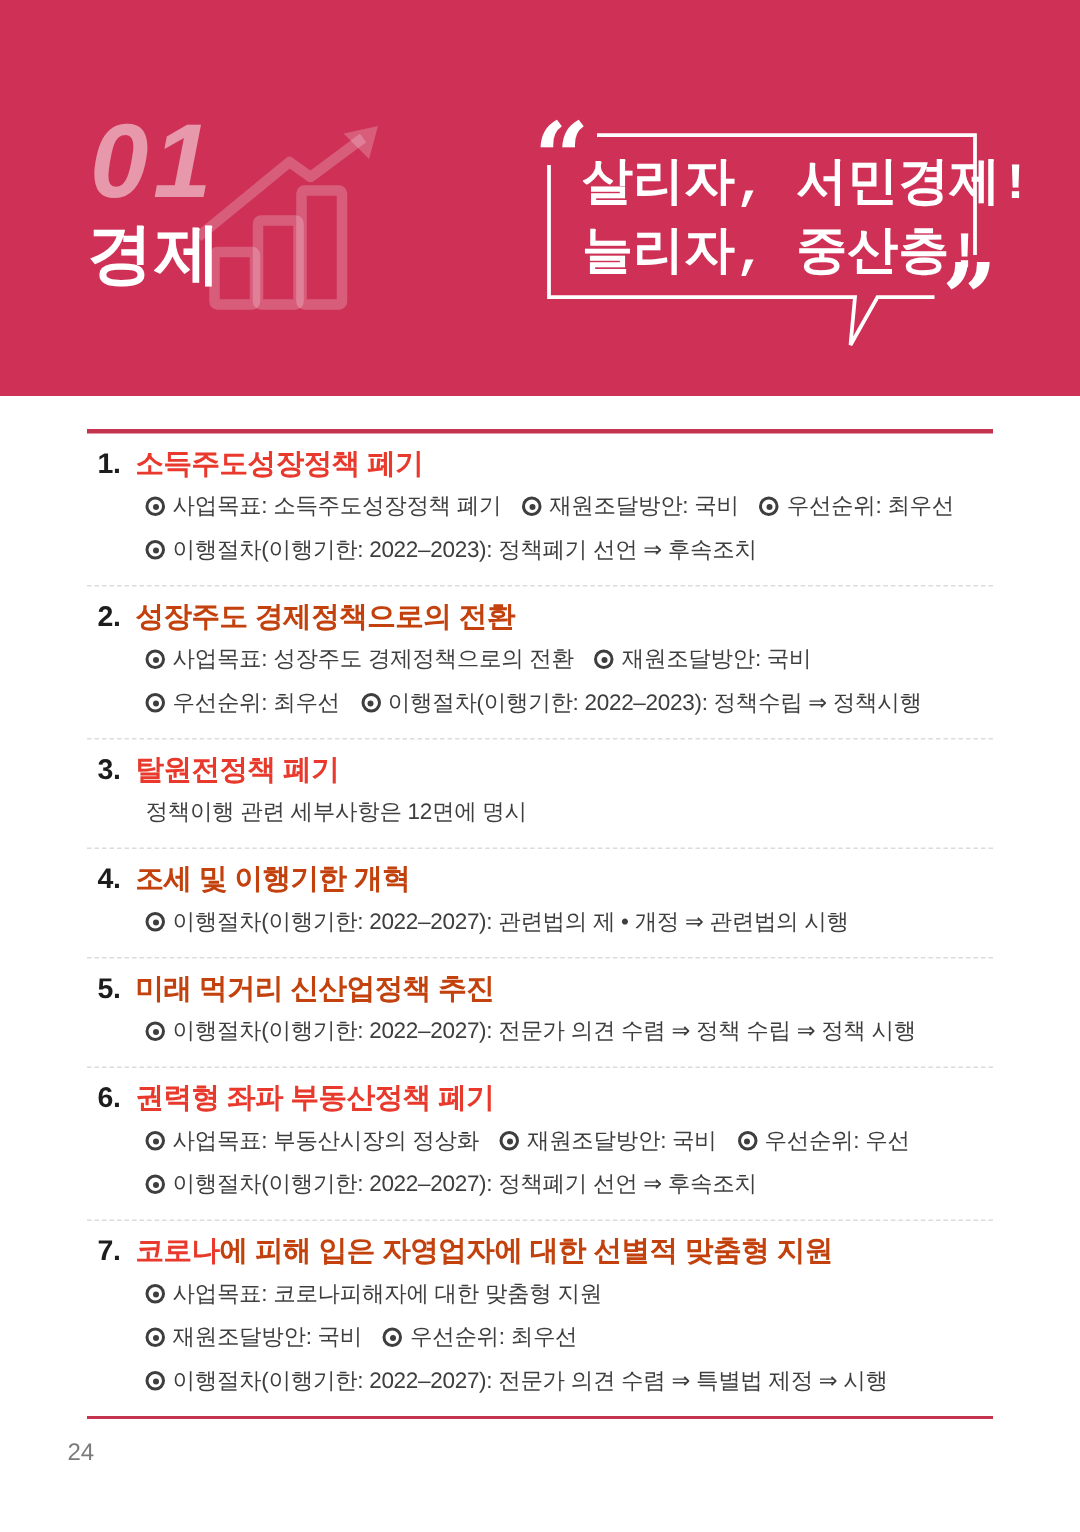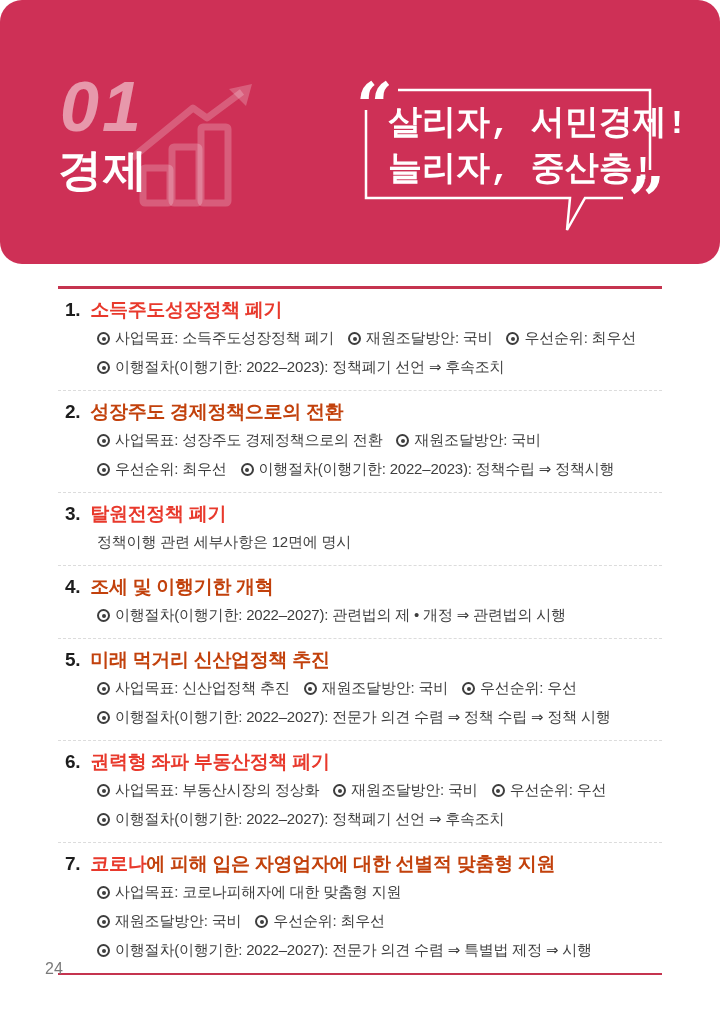--- a/index.html
+++ b/index.html
@@ -9,21 +9,20 @@
     background:#ffffff;
     position:relative;
     overflow:hidden;
   }
   .page { position:absolute; inset:0; width:720px; height:1021px; background:#fff; }
 
   
   .header {
     position:absolute; left:0; top:0; width:720px; height:264px;
     background:#ce3056;
-    border-radius:22px;
   }
   .chapter-number {
     position:absolute; left:60px; top:72px;
     font-size:70px; font-weight:bold; font-style:italic;
     color:rgba(255,255,255,0.5); letter-spacing:3px; line-height:1;
   }
   .chapter-title {
     position:absolute; left:58px; top:148px;
     font-size:44px; font-weight:bold; color:#ffffff; line-height:1;
     letter-spacing:1px;
@@ -145,21 +144,20 @@
         </div>
         <div class="item">
           <div class="item-title"><span class="item-num">4.</span><span class="seg-dark">조세 및 이행기한 개혁</span></div>
           <div class="item-details">
             <div class="detail-line"><span class="detail-seg"><span class="bullet"></span><span>이행절차(이행기한: 2022–2027): 관련법의 제 • 개정 ⇒ 관련법의 시행</span></span></div>
           </div>
         </div>
         <div class="item">
           <div class="item-title"><span class="item-num">5.</span><span class="seg-dark">미래 먹거리 신산업정책 추진</span></div>
           <div class="item-details">
-            <div class="detail-line"><span class="detail-seg"><span class="bullet"></span><span>사업목표: 신산업정책 추진</span></span><span class="detail-seg"><span class="bullet"></span><span>재원조달방안: 국비</span></span><span class="detail-seg"><span class="bullet"></span><span>우선순위: 우선</span></span></div>
             <div class="detail-line"><span class="detail-seg"><span class="bullet"></span><span>이행절차(이행기한: 2022–2027): 전문가 의견 수렴 ⇒ 정책 수립 ⇒ 정책 시행</span></span></div>
           </div>
         </div>
         <div class="item">
           <div class="item-title"><span class="item-num">6.</span><span class="seg-red">권력형 좌파 부동산정책 폐기</span></div>
           <div class="item-details">
             <div class="detail-line"><span class="detail-seg"><span class="bullet"></span><span>사업목표: 부동산시장의 정상화</span></span><span class="detail-seg"><span class="bullet"></span><span>재원조달방안: 국비</span></span><span class="detail-seg"><span class="bullet"></span><span>우선순위: 우선</span></span></div>
             <div class="detail-line"><span class="detail-seg"><span class="bullet"></span><span>이행절차(이행기한: 2022–2027): 정책폐기 선언 ⇒ 후속조치</span></span></div>
           </div>
         </div>

